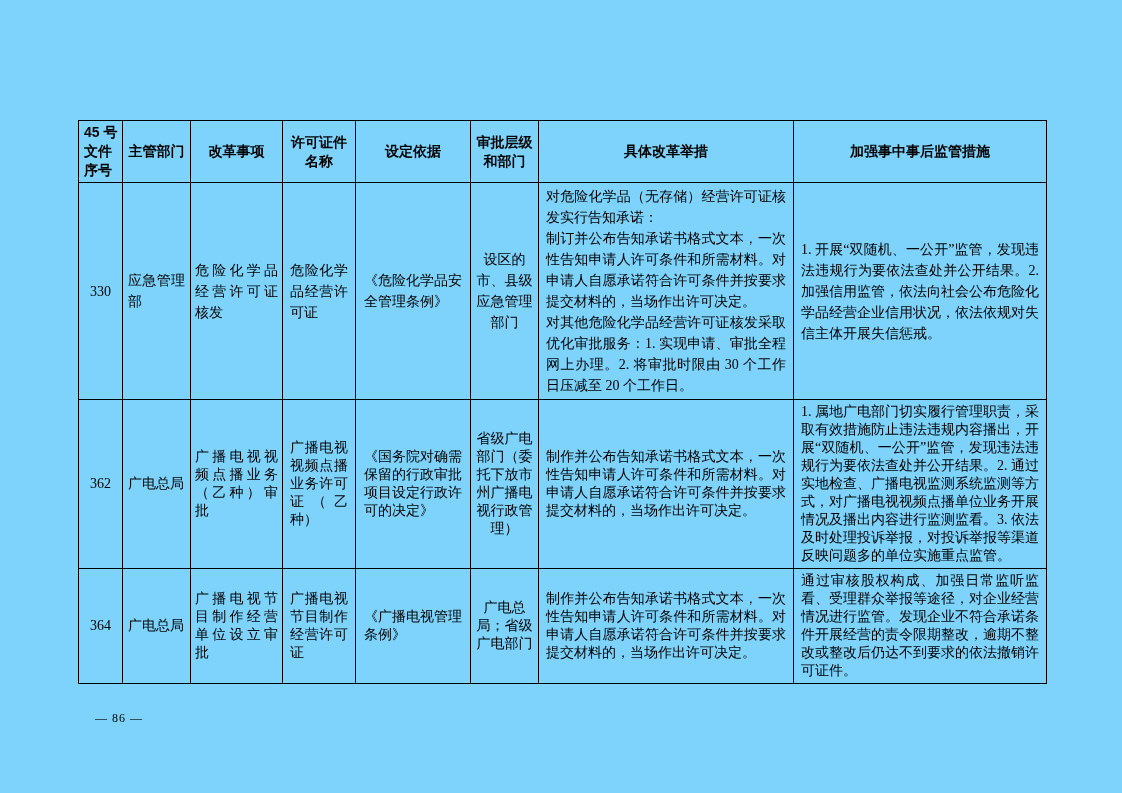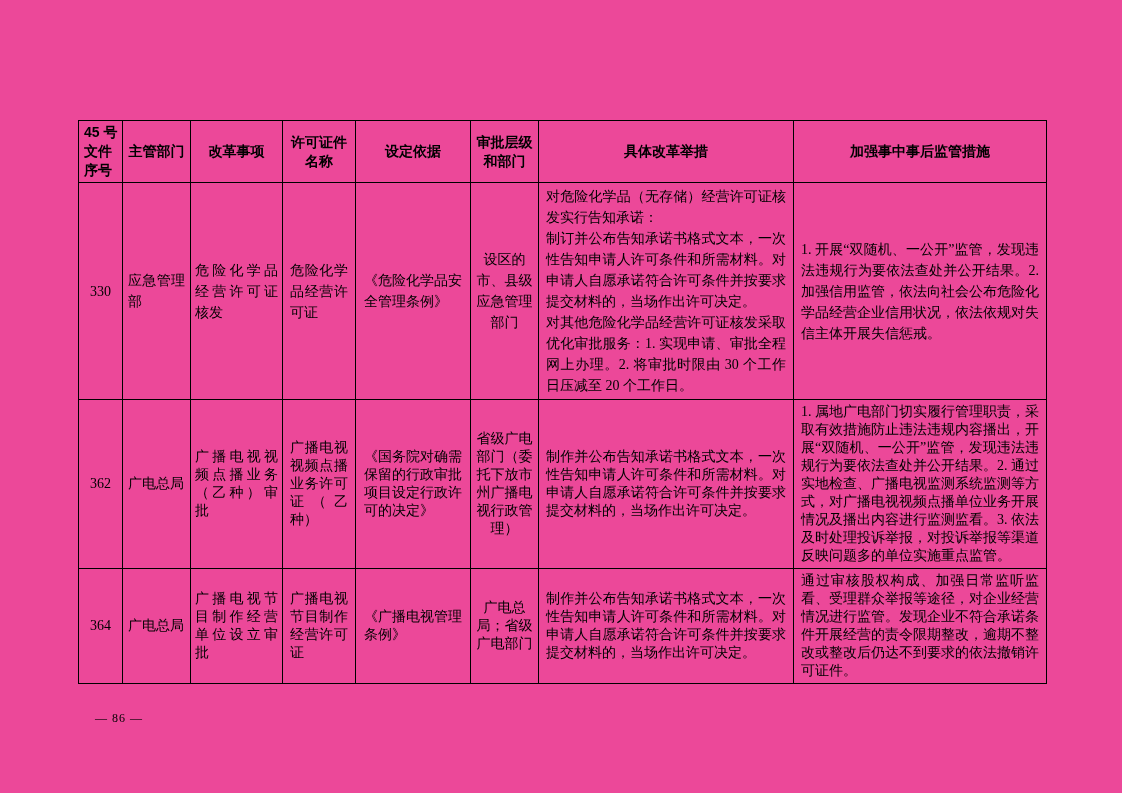--- a/index.html
+++ b/index.html
@@ -11,21 +11,21 @@
     width: 1122px;
     height: 793px;
     font-family: "Liberation Serif", "DejaVu Serif", serif;
     color: #000000;
     position: relative;
   }
   .page {
     position: relative;
     width: 1122px;
     height: 793px;
-    background: #ec4899;
+    background: #7dd3fc;
     overflow: hidden;
   }
   table.reform {
     position: absolute;
     left: 78px;
     top: 120px;
     width: 968px;
     border-collapse: collapse;
     table-layout: fixed;
   }

